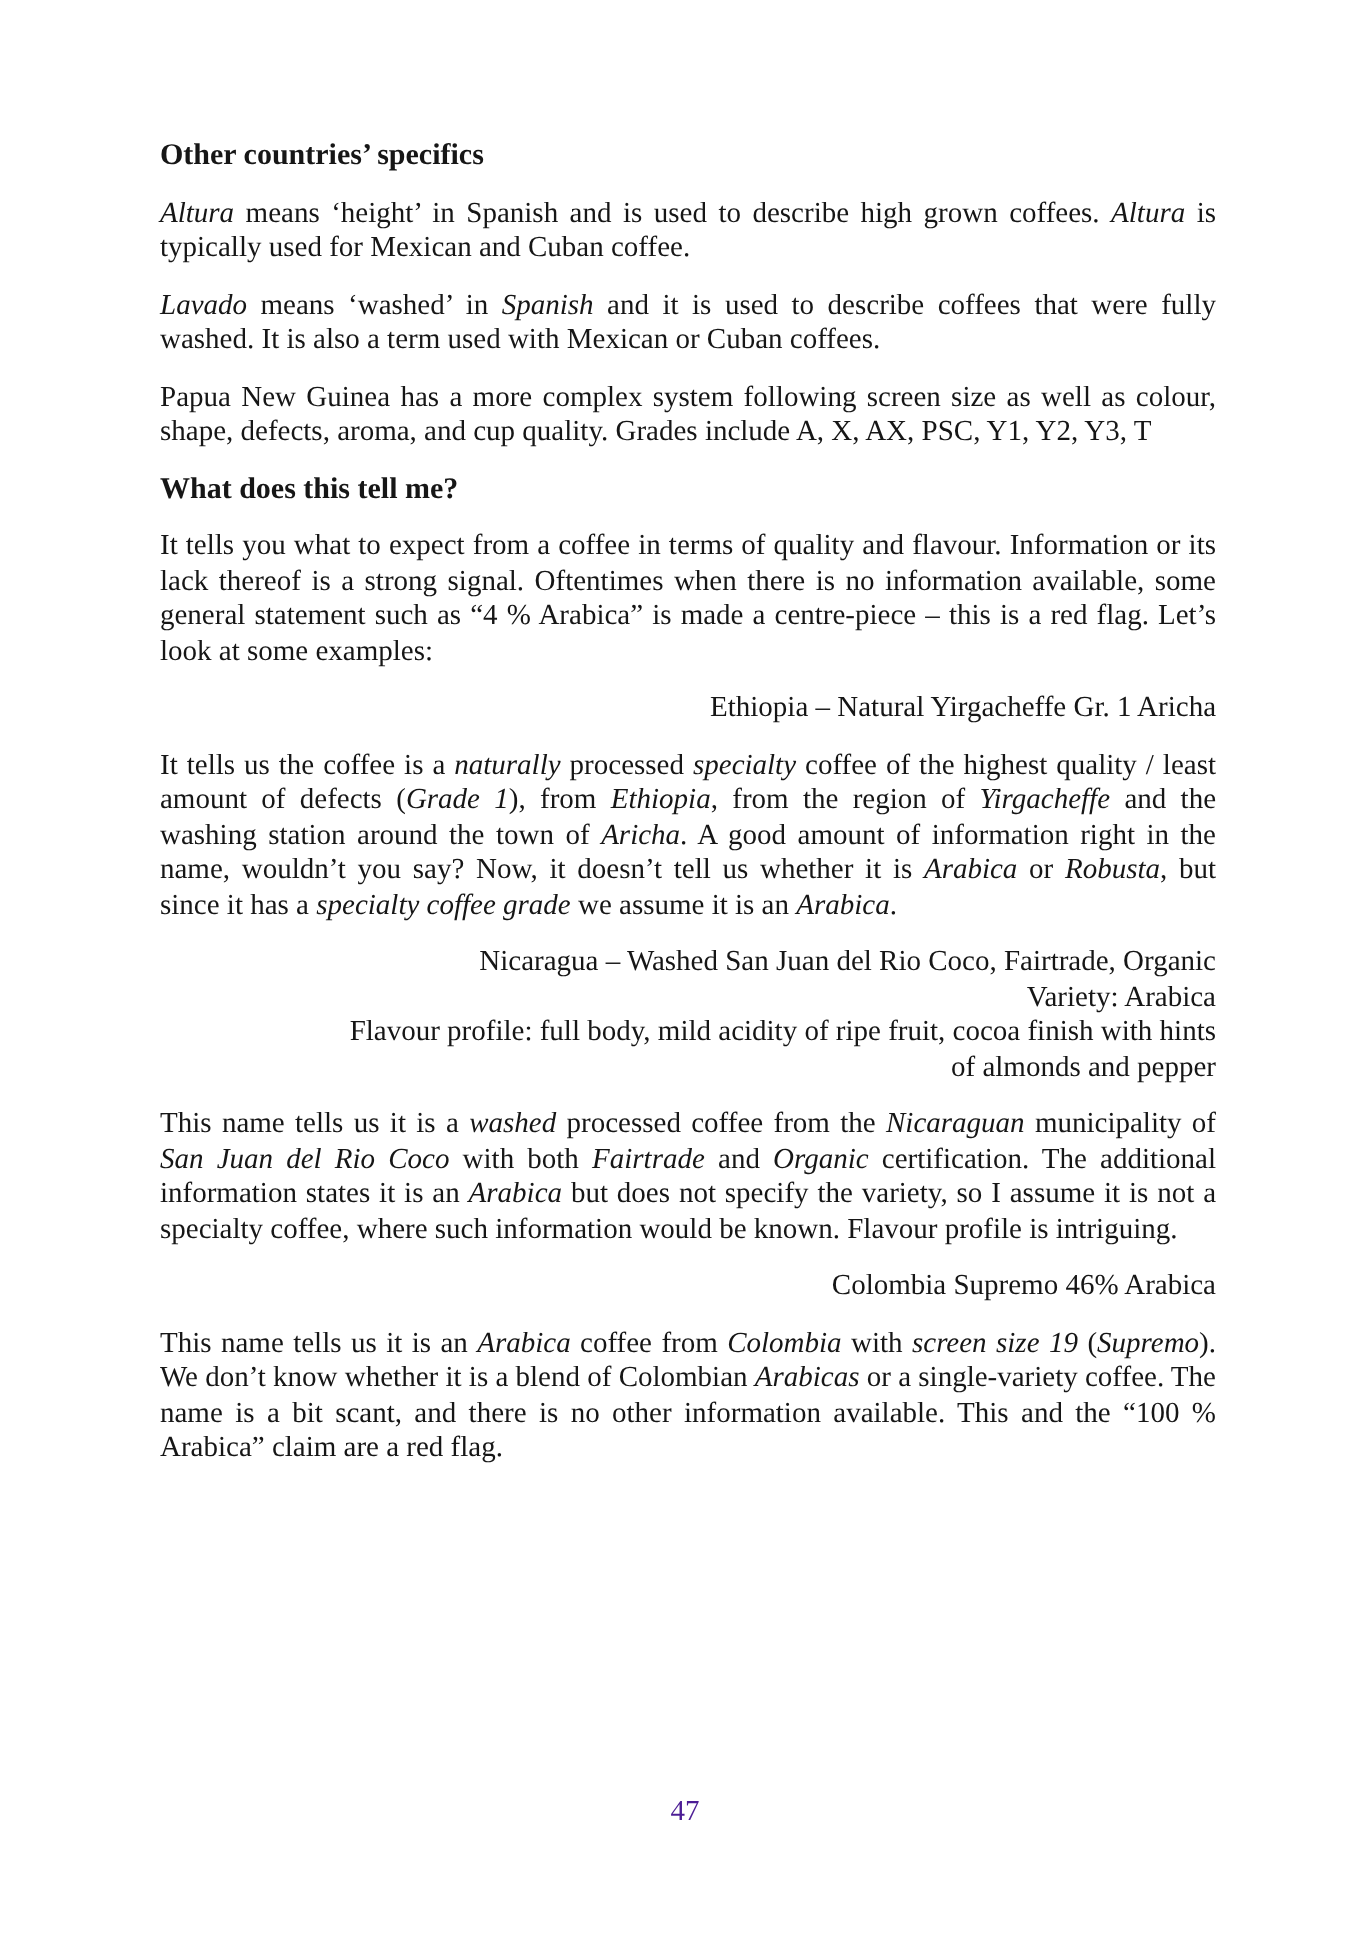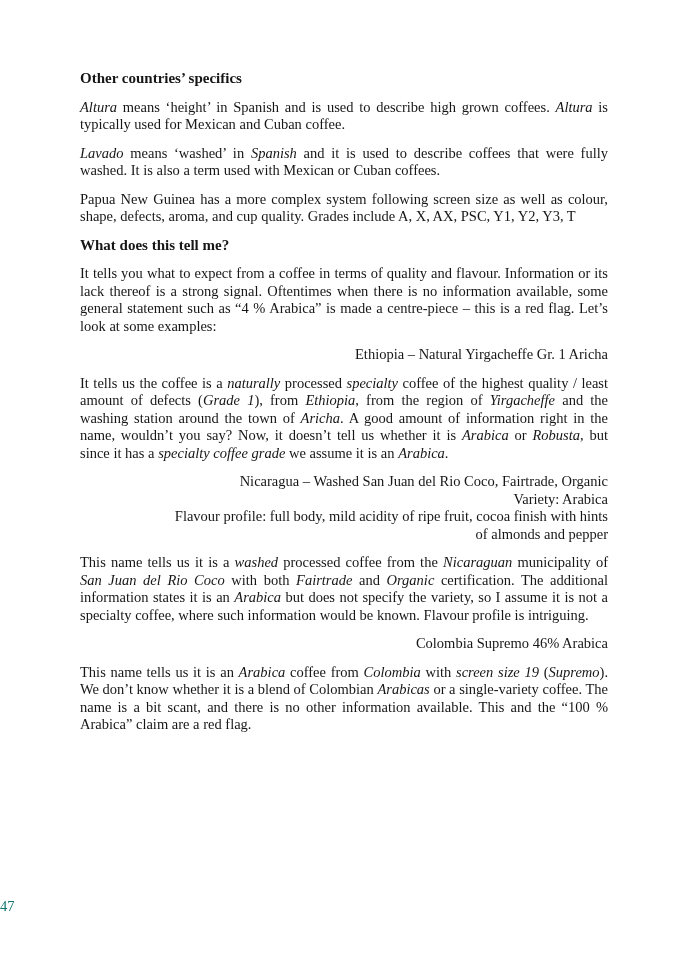--- a/index.html
+++ b/index.html
@@ -38,23 +38,23 @@
   }
   p.example {
     margin-left: 86px;
     text-align: right;
   }
   .page-number {
     position: absolute;
     left: 0;
     right: 0;
     top: 898px;
-    text-align: left;
+    text-align: center;
     font-size: 14.5px;
-    color: #0f766e;
+    color: #4c1d95;
   }
 </style>
 </head>
 <body>
 
 <div class="page">
   <div class="content">
     <h2 class="heading">Other countries’ specifics</h2>
     <p><i>Altura</i> means ‘height’ in Spanish and is used to describe high grown coffees. <i>Altura</i> is typically used for Mexican and Cuban coffee.</p>
     <p><i>Lavado</i> means ‘washed’ in <i>Spanish</i> and it is used to describe coffees that were fully washed. It is also a term used with Mexican or Cuban coffees.</p>

